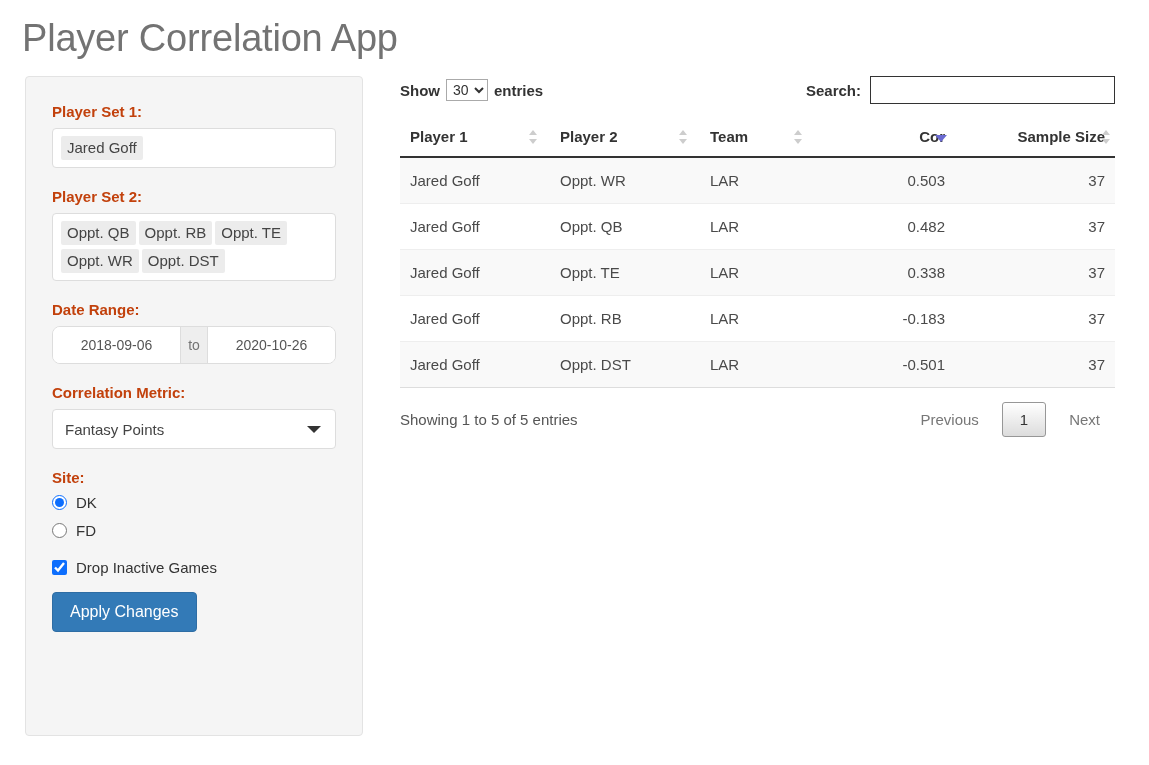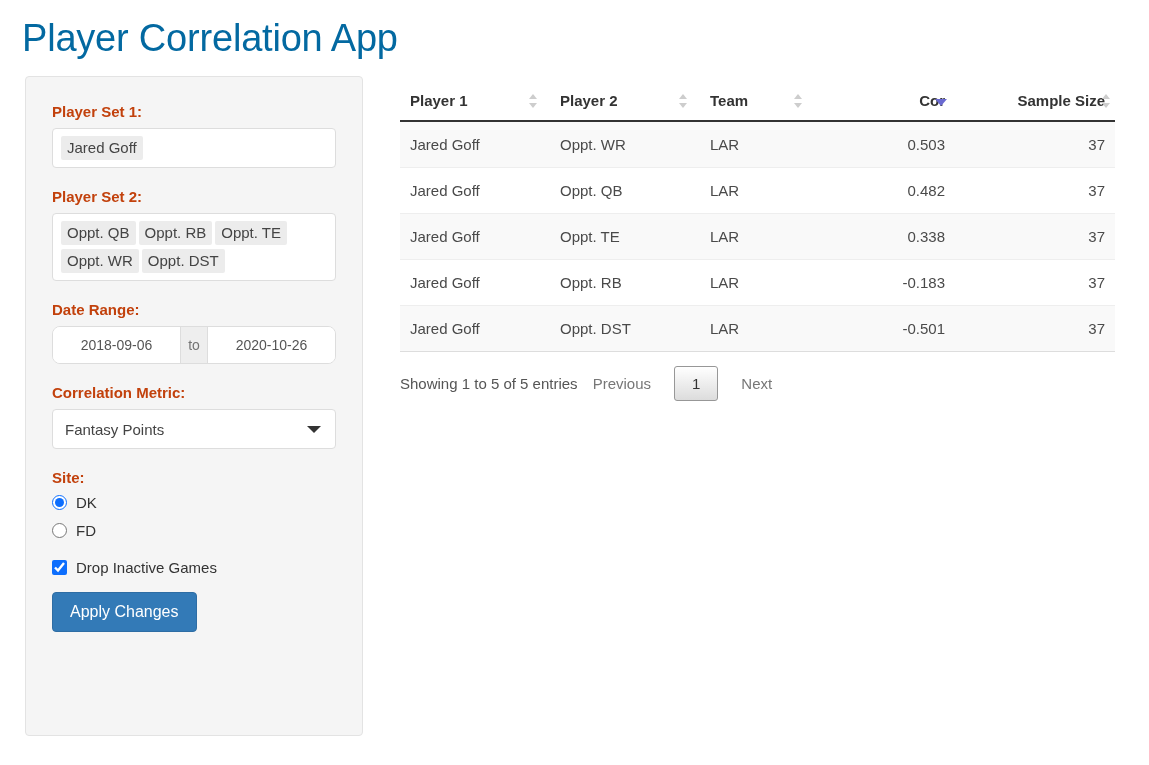--- a/index.html
+++ b/index.html
@@ -12,21 +12,21 @@
     overflow: hidden;
   }
   .page { position: relative; width: 1149px; height: 765px; }
 
   
   .app-title {
     position: absolute;
     left: 22px; top: 18px;
     font-size: 38px;
     font-weight: normal;
-    color: #0369a1;
+    color: #737373;
     letter-spacing: -0.2px;
     line-height: 1.1;
     margin: 0;
   }
 
   
   .sidebar {
     position: absolute;
     left: 25px; top: 76px;
     width: 338px; height: 660px;
@@ -237,21 +237,21 @@
   table.dt tbody tr:nth-child(odd) { background: #f9f9f9; }
   table.dt tbody tr:last-child td { border-bottom: 1px solid #dddddd; }
   td.c1 { text-align: left; padding-left: 15px; }
   td.c2 { text-align: left; }
   td.c3 { text-align: left; }
   td.c4 { text-align: right; padding-right: 28px; }
   td.c5 { text-align: right; padding-right: 22px; }
 
   .table-footer {
     display: flex;
-    justify-content: flex-start;
+    justify-content: space-between;
     align-items: center;
     margin-top: 14px;
     font-size: 15px;
     color: #555555;
   }
   .paginate { display: flex; align-items: center; gap: 0; }
   .page-btn {
     padding: 8px 14px;
     color: #777777;
     font-size: 15px;
@@ -328,20 +328,33 @@
     <label class="check-row">
       <input type="checkbox" checked="" style="">
       <span>Drop Inactive Games</span>
     </label>
 
     <button class="apply-btn">Apply Changes</button>
   </div>
 
   <div class="main">
 
+    <div class="table-controls">
+      <div class="length-ctl">
+        <span>Show</span>
+        <select>
+          <option selected="">30</option>
+        </select>
+        <span>entries</span>
+      </div>
+      <div class="search-ctl">
+        <label>Search:</label>
+        <input class="search-input" type="text" placeholder="" style="">
+      </div>
+    </div>
 
     <table class="dt">
       <thead>
         <tr>
           <th class="c1">
             <span>Player 1</span>
             <span class="sort-both"></span>
           </th>
           <th class="c2">
             <span>Player 2</span>

